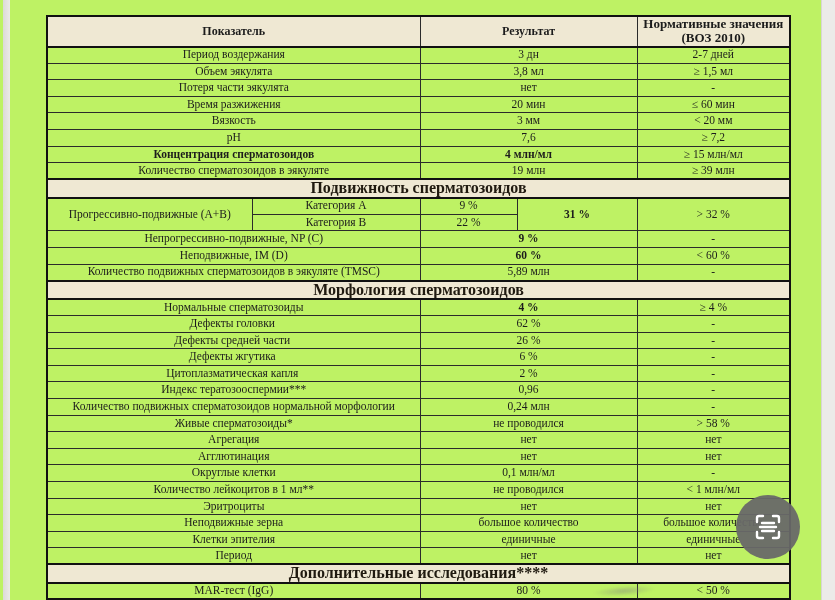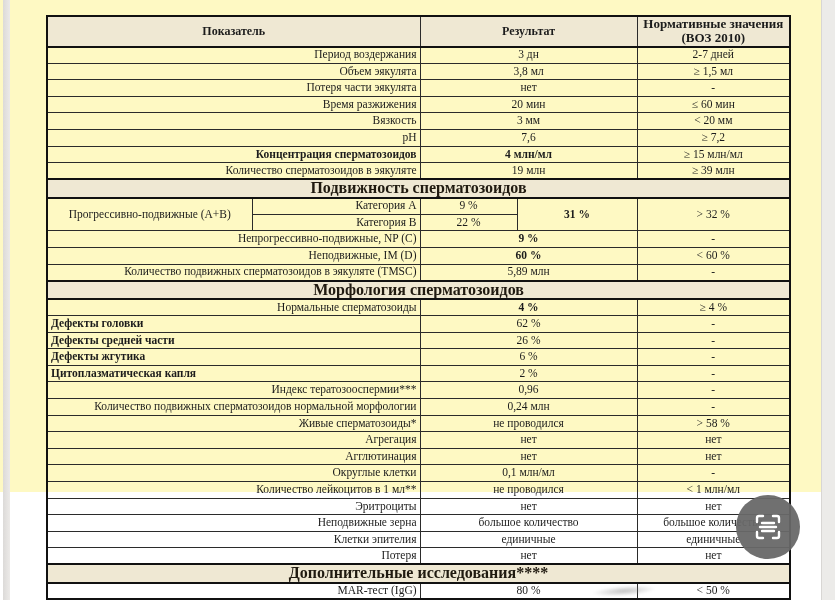--- a/index.html
+++ b/index.html
@@ -1,38 +1,38 @@
 <!DOCTYPE html>
 <html><head>
 <meta charset="utf-8">
 <style>
   * { margin:0; padding:0; box-sizing:border-box; }
   html,body { width:835px; height:600px; overflow:hidden; background:#ffffff;
               font-family:"Liberation Serif", serif; }
-  .stage { position:relative; width:835px; height:492px; background:#fef9c3;padding-left:12px; }
+  .stage { position:relative; width:835px; height:600px; background:#bef264;padding-left:12px; }
 
   .edge-strip-left { position:absolute; left:3px; top:0; width:7px; height:600px;
         background:linear-gradient(to right,#dcdad8,#eceae8); }
   .edge-strip-right { position:absolute; left:821px; top:0; width:14px; height:600px;
         background:#ecebe9; border-left:1px solid #d8d6d4; }
 
   .doc-table { position:absolute; left:46px; top:15px; width:743px;
         border-collapse:collapse; table-layout:fixed; color:#1c1c1c; }
   .doc-table td, .doc-table th { border:1px solid #2b2b2b; height:16.6px;
         padding:0 3px; font-size:11.5px; line-height:1.02; font-weight:normal;
         overflow:hidden; white-space:nowrap; vertical-align:middle; }
   .doc-table { border:2px solid #111; }
   .doc-table thead th { background:#efe8d3; font-weight:bold; font-size:12px;
         text-align:center; border-bottom:2px solid #111; height:26px; }
   .hdr-line { display:block; font-size:13px; line-height:1.1; }
   tr.section-row td { background:#efe8d3; font-weight:bold; text-align:center;
         font-size:16px; border-top:2px solid #111; border-bottom:2px solid #111;
         color:#201a10; }
-  td.lbl { text-align:right; }
-  td.lbl-r { text-align:left; padding-right:6px;font-weight:bold; }
+  td.lbl { text-align:center; }
+  td.lbl-r { text-align:center; padding-right:6px; }
   td.ctr { text-align:center; }
   td.b { font-weight:bold; }
 
   .scan-button { position:absolute; left:736px; top:495px; width:64px; height:64px;
         border-radius:50%; background:rgba(104,104,104,0.95);
         display:flex; align-items:center; justify-content:center; cursor:pointer;
         border:none; }
   .scan-button svg { display:block; }
 
   .smudge { position:absolute; left:592px; top:586px; width:64px; height:10px;
@@ -208,21 +208,21 @@
           <td class="lbl" colspan="2">Неподвижные зерна</td>
           <td class="ctr" colspan="2">большое количество</td>
           <td class="ctr">большое количество</td>
         </tr>
         <tr>
           <td class="lbl" colspan="2">Клетки эпителия</td>
           <td class="ctr" colspan="2">единичные</td>
           <td class="ctr">единичные</td>
         </tr>
         <tr>
-          <td class="lbl" colspan="2">Потеря</td>
+          <td class="lbl" colspan="2">Период</td>
           <td class="ctr" colspan="2">нет</td>
           <td class="ctr">нет</td>
         </tr>
         <tr class="section-row">
           <td class="ctr" colspan="5">Дополнительные исследования****</td>
         </tr>
         <tr>
           <td class="lbl" colspan="2">MAR-тест (IgG)</td>
           <td class="ctr" colspan="2">80 %</td>
           <td class="ctr">&lt; 50 %</td>

